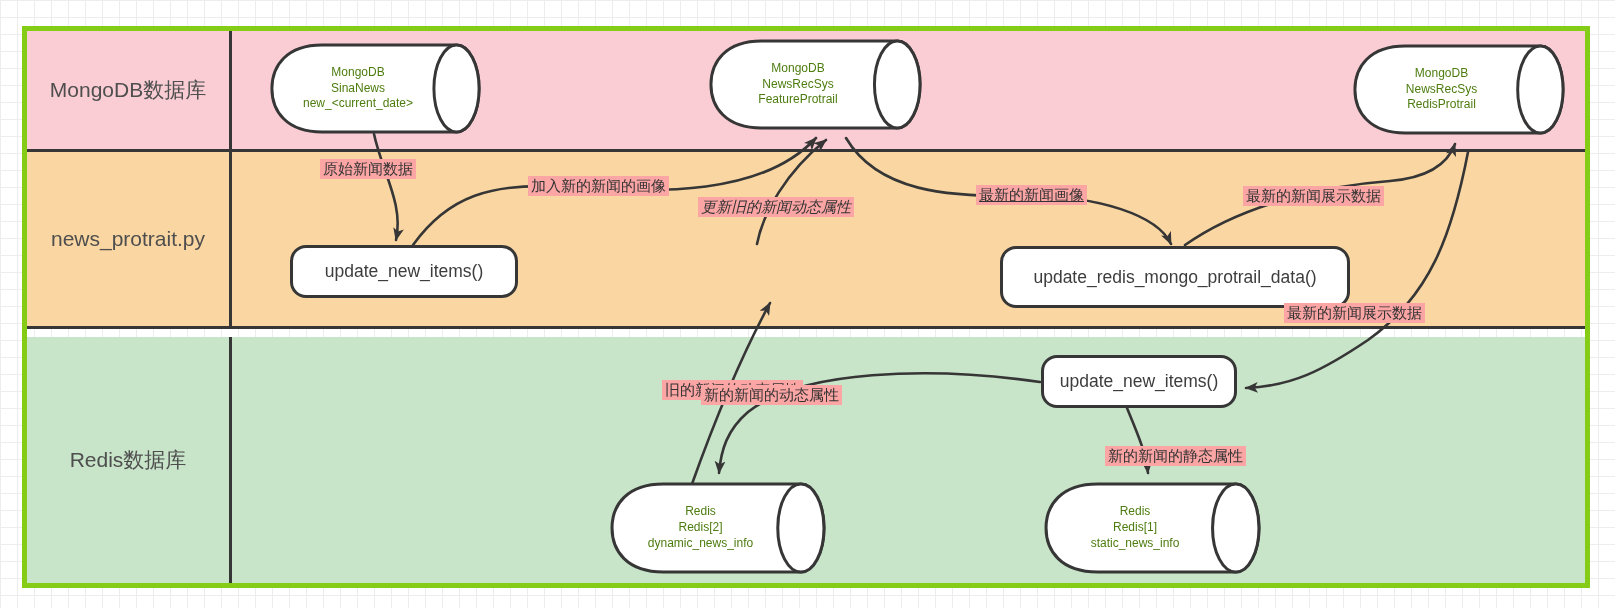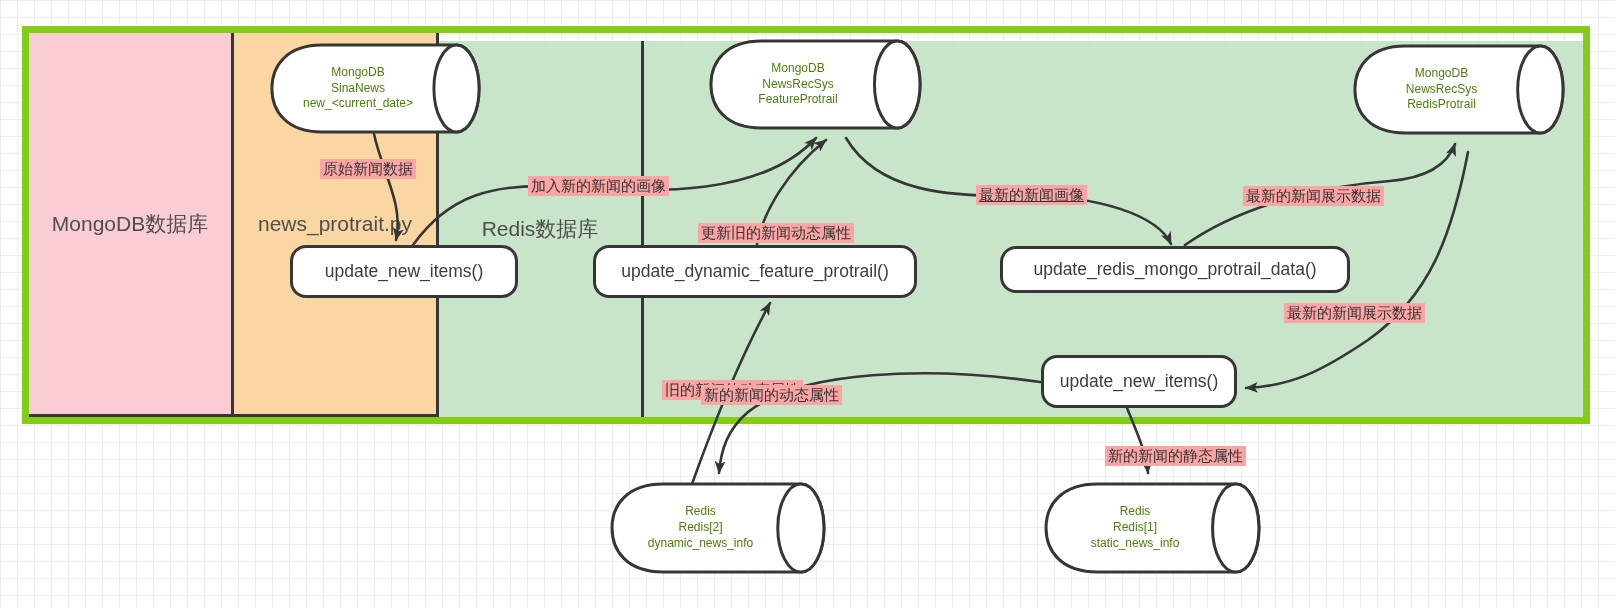--- a/index.html
+++ b/index.html
@@ -3,22 +3,22 @@
 <meta charset="utf-8">
 <style>
   html,body{margin:0;padding:0;background:#fff;}
   body{font-family:"Liberation Sans","DejaVu Sans",sans-serif;}
   #canvas{position:relative;width:1615px;height:608px;overflow:hidden;background:#fff;}
   #canvas .grid{position:absolute;inset:0;z-index:0;
     background-image:linear-gradient(#ededed 1px,transparent 1px),
                      linear-gradient(90deg,#ededed 1px,transparent 1px);
     background-size:17px 17px;}
   
-  .lane-table{position:absolute;left:22px;top:26px;width:1568px;height:398px;z-index:1;
-    border:7px solid #84cc16;box-sizing:border-box;display:flex;flex-direction:row;}
+  .lane-table{position:absolute;left:22px;top:26px;width:1568px;height:562px;z-index:1;
+    border:5px solid #84cc16;box-sizing:border-box;display:flex;flex-direction:column;}
   .lane{display:flex;box-sizing:border-box;border-bottom:3px solid #363636;}
   .lane:last-child{border-bottom:none;margin-top:8px;}
   .lane-label-cell{width:205px;flex:0 0 205px;box-sizing:border-box;border-right:3px solid #363636;
     display:flex;align-items:center;justify-content:center;font-size:21px;color:#4e4e4e;}
   .lane-body{flex:1;}
   
   #edges{position:absolute;left:0;top:0;z-index:2;pointer-events:none;}
   
   .cyl{position:absolute;z-index:3;}
   .cyl svg{position:absolute;inset:0;width:100%;height:100%;}
@@ -126,26 +126,25 @@
       <ellipse cx="193" cy="47" rx="23" ry="44" fill="#fff" stroke="#363636" stroke-width="3"></ellipse>
     </svg>
     <div class="cyl-text">
       <span>Redis</span>
       <span>Redis[1]</span>
       <span>static_news_info</span>
     </div>
   </div>
 
   <div class="fnbox" style="left:290px;top:245px;width:228px;height:53px;">update_new_items()</div>
-  <div class="fnbox" style="left:593px;top:245px;width:324px;height:53px;">update_dynamic_feature_protrail()</div>
-  <div class="fnbox" style="left:1000px;top:246px;width:350px;height:47px;">update_redis_mongo_protrail_data()</div>
+  <div class="fnbox" style="left:1000px;top:246px;width:350px;height:62px;">update_redis_mongo_protrail_data()</div>
   <div class="fnbox" style="left:1041px;top:355px;width:196px;height:53px;">update_new_items()</div>
 
   <span class="edge-label" style="left:320px;top:159px;">原始新闻数据</span>
   <span class="edge-label" style="left:528px;top:176px;">加入新的新闻的画像</span>
-  <span class="edge-label" style="left:698px;top:223px;">更新旧的新闻动态属性</span>
+  <span class="edge-label" style="left:698px;top:197px;font-style:italic;">更新旧的新闻动态属性</span>
   <span class="edge-label" style="left:976px;top:185px;text-decoration:underline;">最新的新闻画像</span>
   <span class="edge-label" style="left:1243px;top:186px;">最新的新闻展示数据</span>
   <span class="edge-label" style="left:1284px;top:303px;">最新的新闻展示数据</span>
   <span class="edge-label under" style="left:662px;top:380px;">旧的新闻的动态属性</span>
   <span class="edge-label over" style="left:701px;top:385px;">新的新闻的动态属性</span>
   <span class="edge-label" style="left:1105px;top:446px;">新的新闻的静态属性</span>
 </div>
 
 </body></html>

